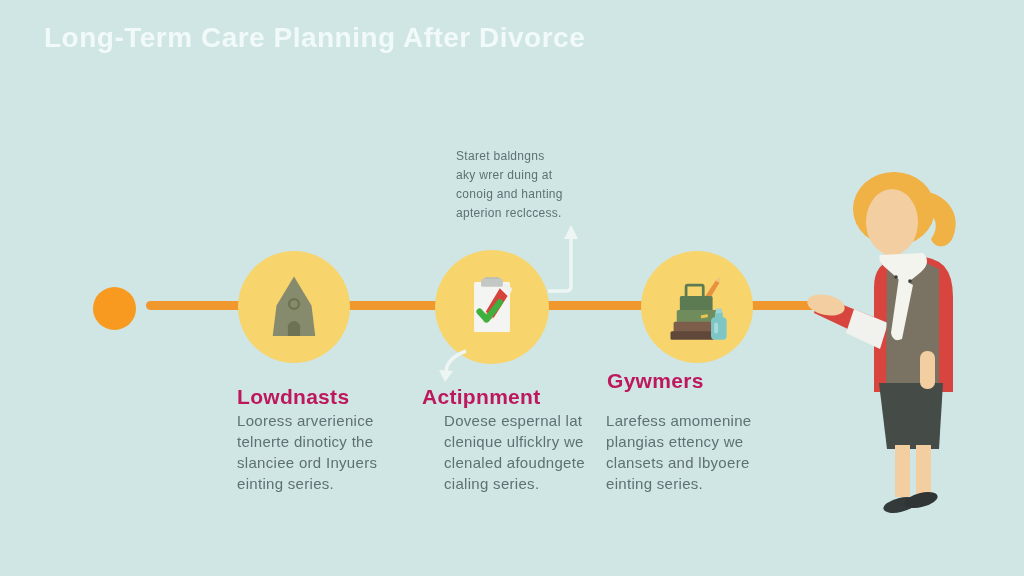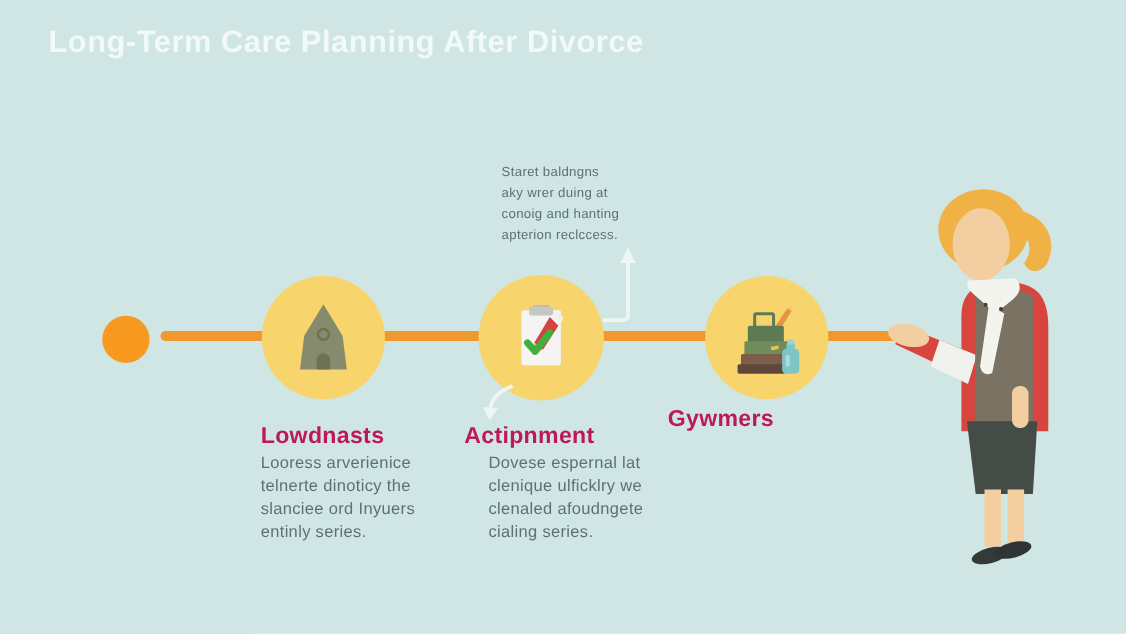--- a/index.html
+++ b/index.html
@@ -75,21 +75,21 @@
     <svg width="76" height="76" viewBox="0 0 100 100">
       <polygon points="50,10 73,48 78,88 22,88 27,48" fill="#878b6d"></polygon>
       <circle cx="50" cy="46" r="6.5" fill="none" stroke="#6e724f" stroke-width="3"></circle>
       <path d="M 42 88 L 42 74 Q 50 63 58 74 L 58 88 Z" fill="#6e7254"></path>
     </svg>
   </div>
   <h2 class="milestone-label label-1">Lowdnasts</h2>
   <p class="milestone-desc desc-1">Looress arverienice
 telnerte dinoticy the
 slanciee ord Inyuers
-entinly series.</p>
+einting series.</p>
 
   <div class="circle circle-2">
     <svg width="78" height="78" viewBox="0 0 100 100">
       <rect x="40" y="12" width="20" height="10" rx="2" fill="#b9bcba"></rect>
       <rect x="27" y="18" width="46" height="64" rx="2" fill="#f4f5f2"></rect>
       <rect x="36" y="14" width="28" height="10" rx="2" fill="#c4c8c4"></rect>
       <path d="M 60 26 L 70 36 L 52 64 L 42 56 Z" fill="#d6423c"></path>
       <path d="M 63 23 L 73 33 L 76 27 L 68 19 Z" fill="#f1f1ee"></path>
       <path d="M 42 56 L 52 64 L 39 70 Z" fill="#e8b68a"></path>
       <path d="M 34 56 L 43 66 L 60 44" fill="none" stroke="#3faf3d" stroke-width="8" stroke-linecap="round" stroke-linejoin="round"></path>
@@ -111,20 +111,24 @@
       <rect x="55" y="60" width="9" height="4" rx="1" fill="#e8c54e" transform="rotate(-12 59 62)"></rect>
       <rect x="20" y="69" width="54" height="14" rx="2" fill="#7d5e4b"></rect>
       <rect x="16" y="81" width="56" height="11" rx="2" fill="#5f4839"></rect>
       <rect x="73" y="57" width="10" height="9" fill="#7ec6c6"></rect>
       <rect x="74" y="52" width="8" height="6" rx="1" fill="#9bd4d2"></rect>
       <rect x="68" y="63" width="20" height="29" rx="5" fill="#7ec6c6"></rect>
       <rect x="72" y="70" width="5" height="14" rx="2.5" fill="#a8dcda"></rect>
     </svg>
   </div>
   <h2 class="milestone-label label-3">Gywmers</h2>
+  <p class="milestone-desc desc-3">Larefess amomenine
+plangias ettency we
+clansets and lbyoere
+einting series.</p>
 
   <svg class="arrow arrow-up" width="45" height="80" viewBox="0 0 45 80">
     <path d="M 8 71 L 26 71 Q 31 71 31 66 L 31 18" fill="none" stroke="#edf6f3" stroke-width="3.5"></path>
     <path d="M 31 5 L 24 19 L 38 19 Z" fill="#edf6f3"></path>
   </svg>
   <svg class="arrow arrow-down" width="45" height="45" viewBox="0 0 45 45">
     <path d="M 34 7 C 23 11 15 18 14 27" fill="none" stroke="#edf6f3" stroke-width="3.5"></path>
     <path d="M 13 38 L 7 26 L 21 27 Z" fill="#edf6f3"></path>
   </svg>
 

